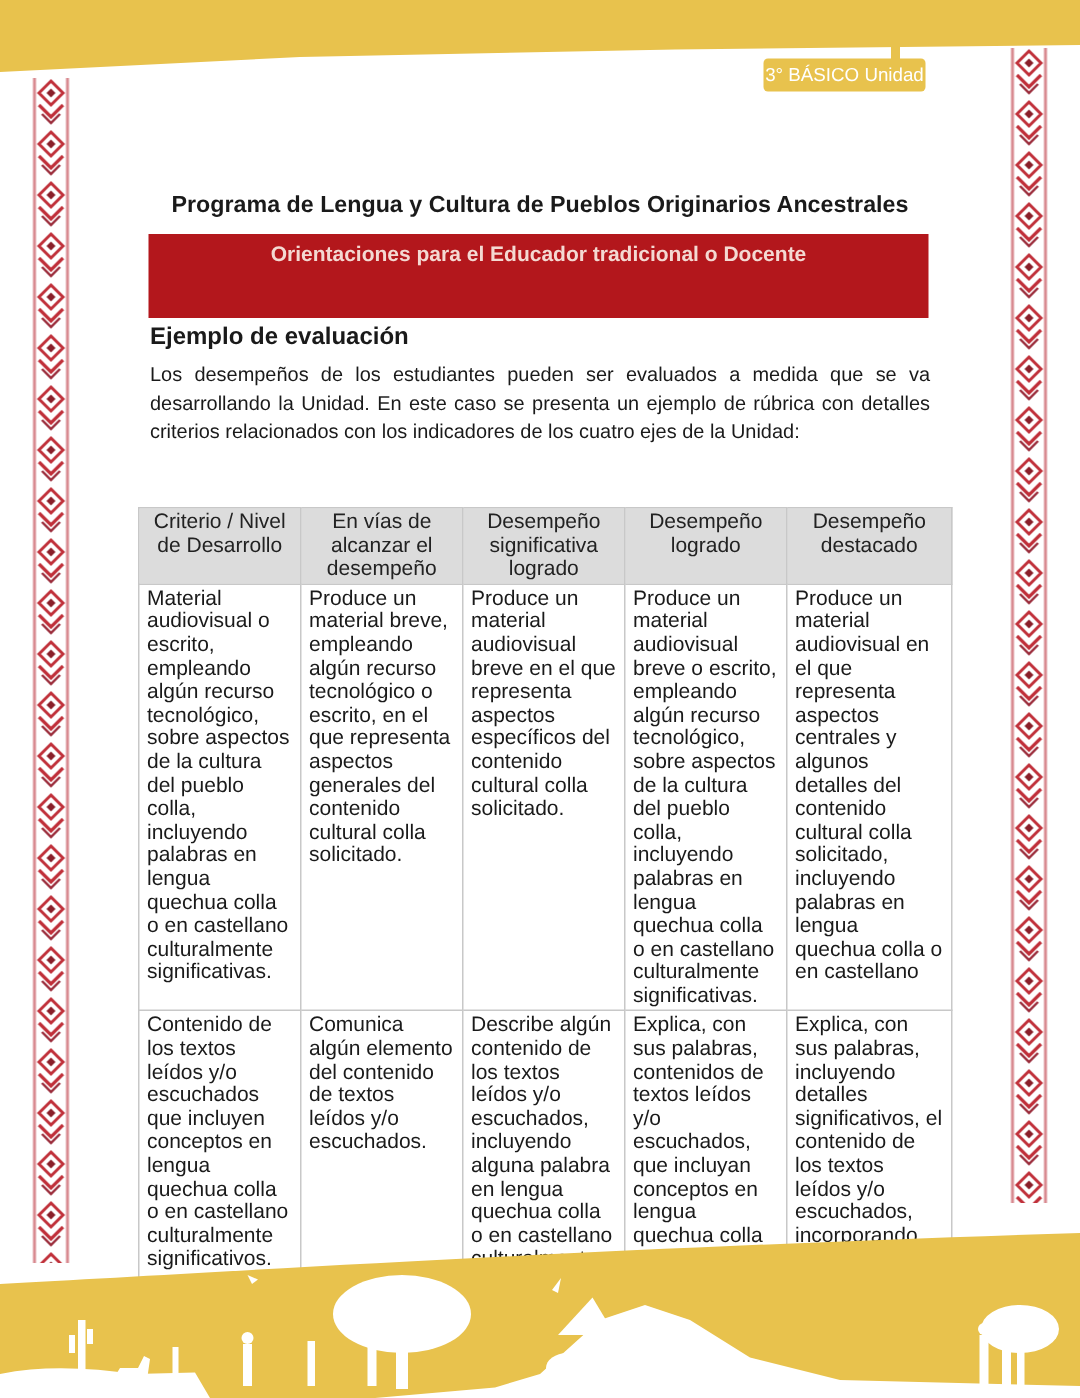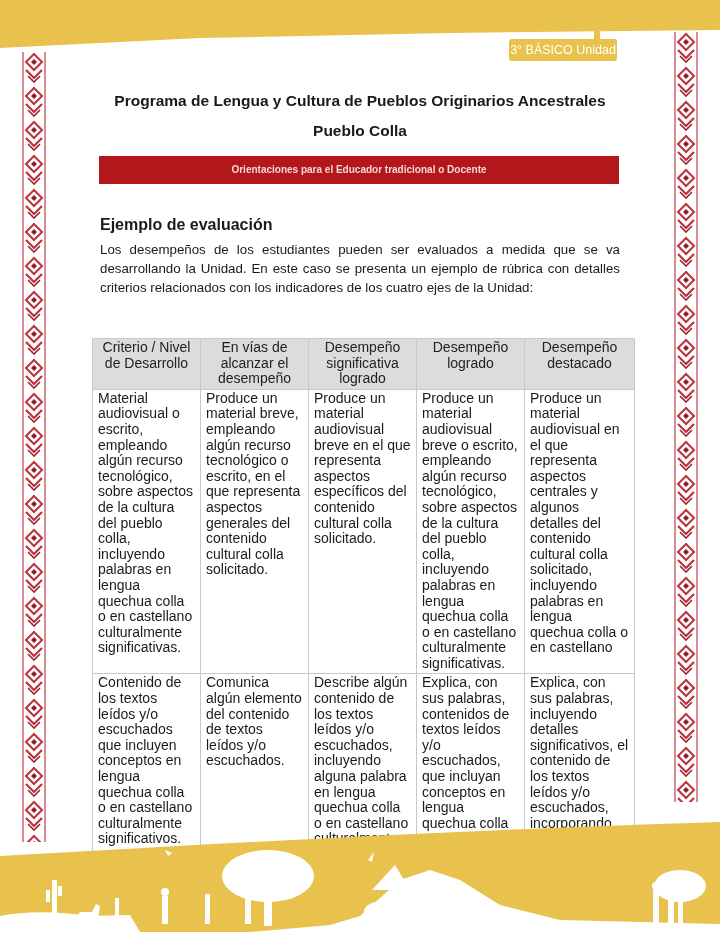--- a/index.html
+++ b/index.html
@@ -2,24 +2,24 @@
 <html><head>
 <meta charset="utf-8">
 <style>
   html, body { margin:0; padding:0; }
   body { width:720px; height:932px; position:relative; overflow:hidden; background:#ffffff; font-family:"Liberation Sans", sans-serif; color:#1a1a1a; }
   .top-band { position:absolute; left:0; top:0; width:720px; height:50px; }
   .unit-tab { position:absolute; left:509px; top:39px; width:108px; height:22px; background:#e8c24d; border-radius:3px; color:#ffffff; font-size:12.5px; line-height:22px; text-align:center; }
   .border-strip { position:absolute; width:26px; }
   .border-strip.left { left:21px; top:52px; height:790px; }
   .border-strip.right { left:673px; top:32px; height:770px; }
-  .title { position:absolute; left:0; width:720px; text-align:center; font-weight:bold; font-size:15.5px; color:#1a1a1a; }
+  .title { position:absolute; left:0; width:720px; text-align:center; font-weight:bold; font-size:15.5px; color:#1a1a1a;margin-top:36px; }
   .title.t1 { top:92px; }
   .title.t2 { top:122px; }
-  .banner { position:absolute; left:99px; top:156px; width:520px; height:28px; background:#b3171c; color:#f4d9d2; font-weight:bold; font-size:10px; text-align:center; line-height:27px; }
+  .banner { position:absolute; left:99px; top:156px; width:520px; height:56px; background:#b3171c; color:#f4d9d2; font-weight:bold; font-size:14px; text-align:center; line-height:27px; }
   .section-h { position:absolute; left:100px; top:216px; font-weight:bold; font-size:16px; }
   .intro { position:absolute; left:100px; top:240px; width:520px; font-size:13.3px; line-height:19px; text-align:justify; }
   table.rubric { position:absolute; left:92px; top:338px; width:542px; border-collapse:collapse; table-layout:fixed; font-size:14px; line-height:15.6px; }
   table.rubric th, table.rubric td { border:1px solid #c8c8c8; vertical-align:top; padding:1px 5px 2px 5px; }
   table.rubric th { background:#dcdcdc; font-weight:normal; text-align:center; color:#222; }
   table.rubric td { color:#1a1a1a; }
   .footer { position:absolute; left:0; top:820px; width:720px; height:112px; }
 </style>
 </head>
 <body>

